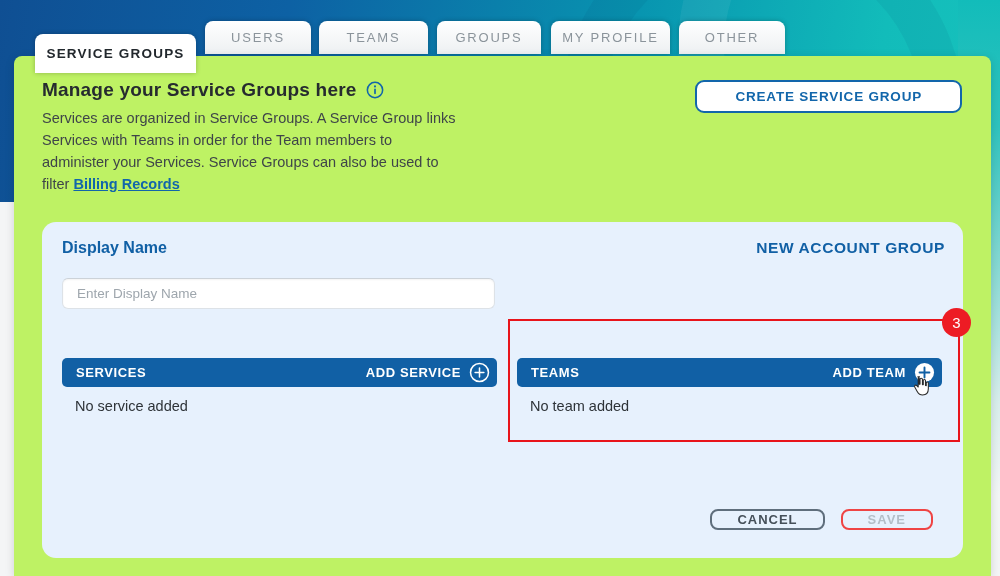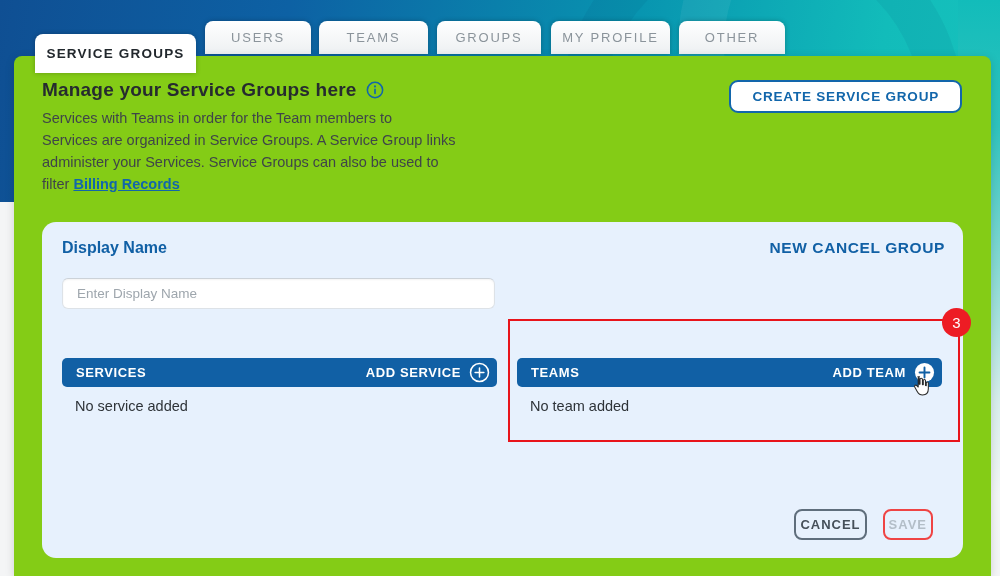--- a/index.html
+++ b/index.html
@@ -50,41 +50,41 @@
   .tab.t1 { left:35px;  width:161px; }
   .tab.t2 { left:205px; width:106px; }
   .tab.t3 { left:319px; width:109px; }
   .tab.t4 { left:437px; width:104px; }
   .tab.t5 { left:551px; width:119px; }
   .tab.t6 { left:679px; width:106px; }
 
   
   .card {
     position:absolute; left:14px; top:56px; width:977px; height:520px;
-    background:#84cc16; border-radius:8px 8px 0 0;
+    background:#bef264; border-radius:8px 8px 0 0;
     box-shadow:0 2px 10px rgba(0,0,0,0.15);
     z-index:4;
   }
 
   .title-row {
     position:absolute; left:28px; top:23px;
     display:flex; align-items:center; gap:9px;
   }
   .page-title { font-size:19px; font-weight:bold; color:#262b2f; letter-spacing:0.2px; }
   .info-icon { width:18px; height:18px; display:block; cursor:pointer; }
 
   .description {
     position:absolute; left:28px; top:51px;
     font-size:14.5px; line-height:22px; color:#3f4549;
   }
   .description a { color:#1266ab; font-weight:bold; text-decoration:underline; cursor:pointer; }
 
   .create-btn {
     position:absolute; right:29px; top:24px; height:33px;
-    display:flex; align-items:center; padding:0 21px;
+    display:flex; align-items:center; padding:0 38px;
     border:2px solid #1266ab; border-radius:9px; background:#ffffff;
     color:#1266ab; font-weight:bold; font-size:13.5px; letter-spacing:0.8px;
     cursor:pointer; white-space:nowrap;
   }
 
   
   .panel {
     position:absolute; left:28px; top:166px; width:921px; height:336px;
     background:#e7f1fd; border-radius:14px;
   }
@@ -117,21 +117,21 @@
   .add-btn {
     display:flex; align-items:center; gap:8px; cursor:pointer;
     font-size:13px; font-weight:bold; letter-spacing:0.6px; color:#ffffff;
   }
   .plus-icon { width:21px; height:21px; display:block; }
   .empty-text { margin:11px 0 0 13px; font-size:14.5px; color:#2e3338; }
 
   
   .actions { position:absolute; right:30px; top:287px; display:flex; gap:16px; }
   .btn {
-    height:31px; display:flex; align-items:center; padding:0 4px;
+    height:21px; display:flex; align-items:center; padding:0 25px;
     border-radius:8px; background:transparent; font-size:13px; font-weight:bold;
     letter-spacing:1px; cursor:pointer; font-family:"Liberation Sans", sans-serif;
   }
   .btn-cancel { border:2px solid #5f6e7c; color:#454f59; }
   .btn-save   { border:2px solid #ef4444; color:#b3bec8; }
 
   
   .red-box {
     position:absolute; left:466px; top:97px; width:452px; height:123px;
     border:2px solid #e8141b; pointer-events:none; z-index:6;
@@ -162,33 +162,33 @@
   <div class="title-row">
     <span class="page-title">Manage your Service Groups here</span>
     <svg class="info-icon" viewBox="0 0 20 20">
       <circle cx="10" cy="10" r="8.5" fill="none" stroke="#1266ab" stroke-width="1.7"></circle>
       <circle cx="10" cy="6" r="1.15" fill="#1266ab"></circle>
       <rect x="9.05" y="8.4" width="1.9" height="6.2" rx="0.95" fill="#1266ab"></rect>
     </svg>
   </div>
 
   <div class="description">
+    <div>Services are organized in Service Groups. A Service Group links</div>
     <div>Services with Teams in order for the Team members to</div>
-    <div>Services are organized in Service Groups. A Service Group links</div>
     <div>administer your Services. Service Groups can also be used to</div>
     <div><span>filter </span><a>Billing Records</a></div>
   </div>
 
   <button class="create-btn">CREATE SERVICE GROUP</button>
 
   <div class="panel">
 
     <div class="panel-head">
       <span class="display-label">Display Name</span>
-      <span class="group-title">NEW CANCEL GROUP</span>
+      <span class="group-title">NEW ACCOUNT GROUP</span>
     </div>
 
     <input class="display-input" type="text" placeholder="Enter Display Name" style="">
 
     <div class="col col-services">
       <div class="section-bar">
         <span class="section-title">SERVICES</span>
         <span class="add-btn">
           <span>ADD SERVICE</span>
           <svg class="plus-icon" viewBox="0 0 22 22">

